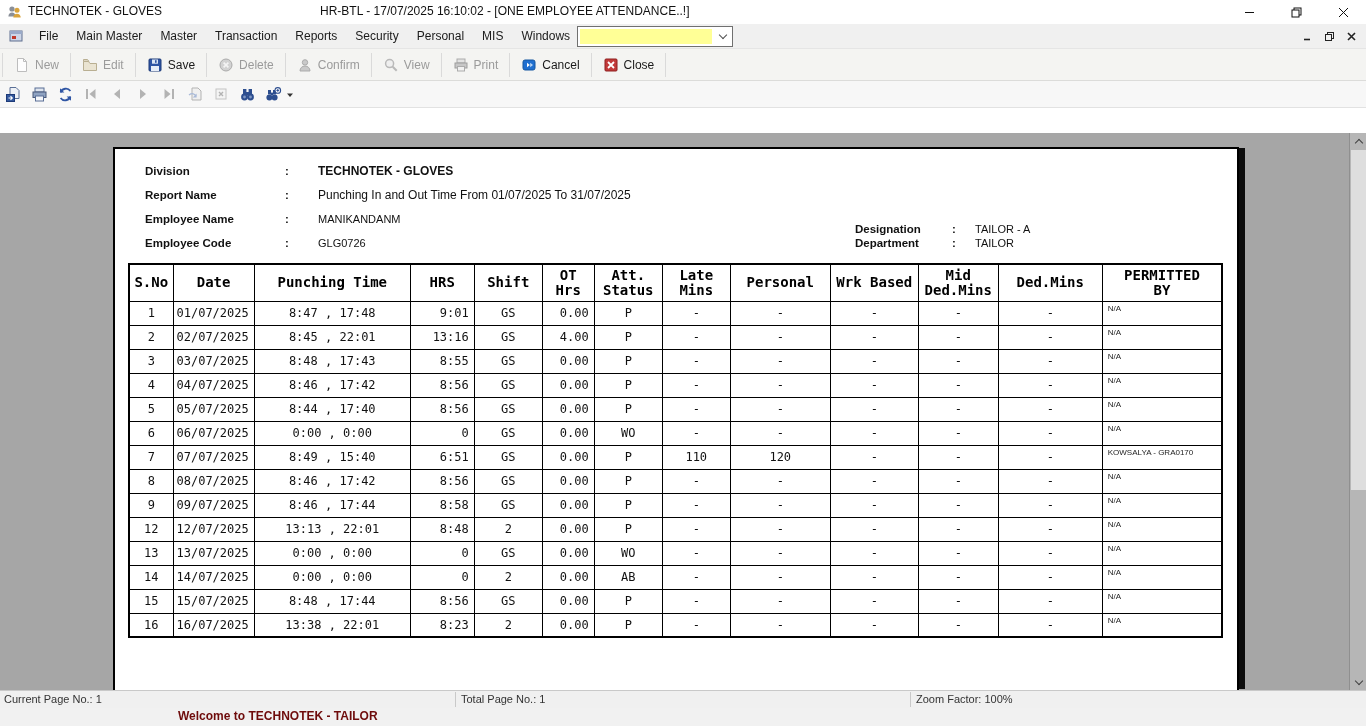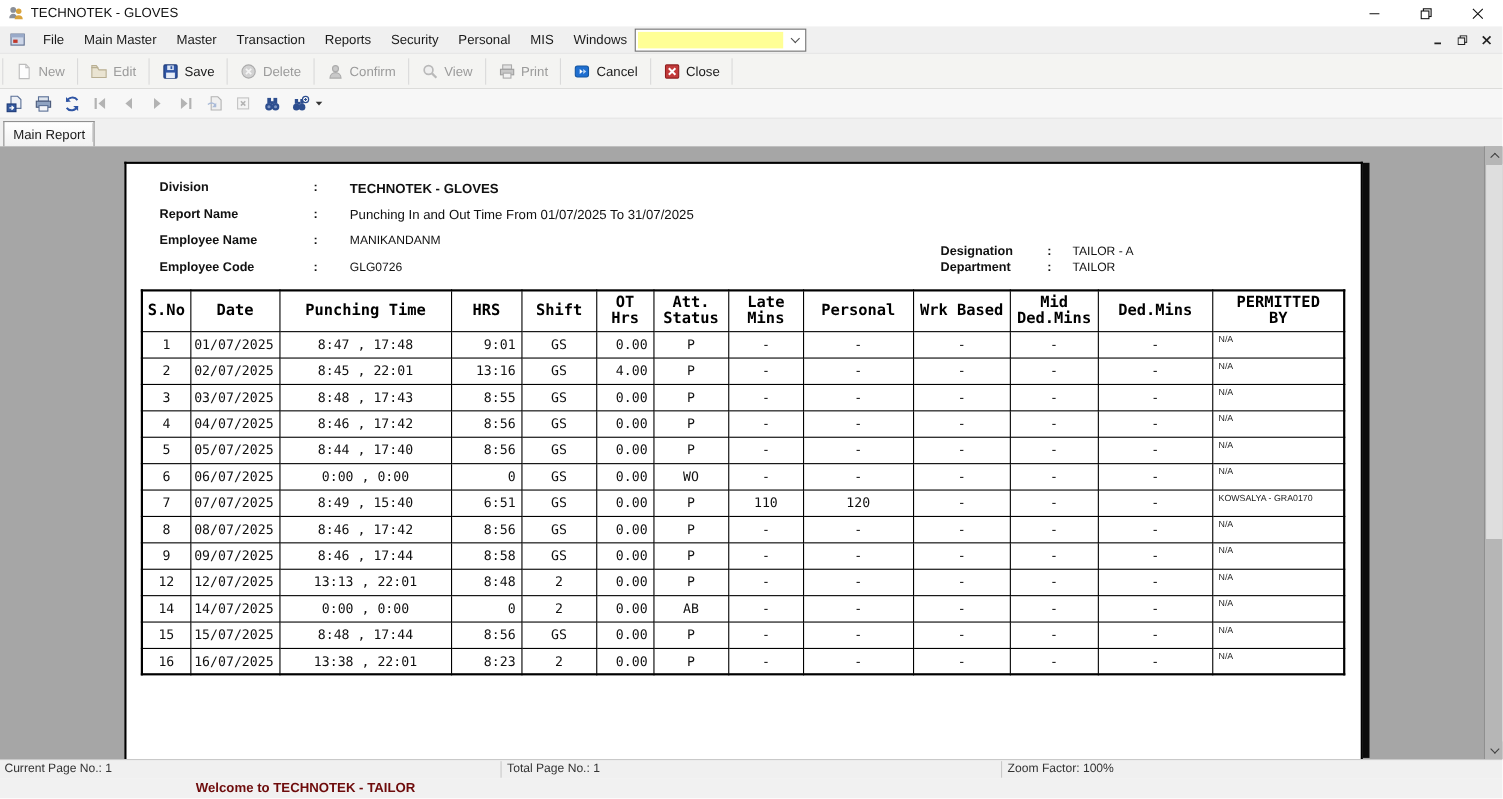--- a/index.html
+++ b/index.html
@@ -104,20 +104,21 @@
 <div id="win">
 
   <div id="titlebar" class="abs">
     <svg id="app-icon" class="abs" viewBox="0 0 17 17">
       <circle cx="6" cy="5" r="2.6" fill="#8a8f98"></circle>
       <path d="M2.4 12.5c0-2.5 1.7-4 3.6-4s3.6 1.5 3.6 4z" fill="#8a8f98"></path>
       <circle cx="11" cy="6.2" r="2.5" fill="#d9a33c"></circle>
       <path d="M7.3 13.5c0-2.3 1.6-3.7 3.7-3.7s3.7 1.4 3.7 3.7z" fill="#d9a33c"></path>
     </svg>
     <span id="title-left" class="abs">TECHNOTEK - GLOVES</span>
+    <span id="title-center" class="abs">HR-BTL - 17/07/2025 16:10:02 - [ONE EMPLOYEE ATTENDANCE..!]</span>
     <div class="win-btn abs" style="left:1227px">
       <svg width="11" height="11" viewBox="0 0 11 11">
           <path d="M1 5.5h9" stroke="#111" stroke-width="1"></path>
         </svg>
     </div>
     <div class="win-btn abs" style="left:1274px">
       <svg width="11" height="11" viewBox="0 0 11 11">
         <rect x="3" y="1" width="7" height="7" fill="none" stroke="#111"></rect>
         <rect x="1" y="3" width="7" height="7" fill="#fff" stroke="#111"></rect>
         </svg>
@@ -348,26 +349,20 @@
           <circle cx="9.6" cy="11.4" r="3" fill="#2d4e8f"></circle>
           <circle cx="12.8" cy="4.4" r="2.8" fill="#fff" stroke="#2d4e8f" stroke-width="1.1"></circle>
           <path d="M11.4 4.4h2.8M12.8 3v2.8" stroke="#2d4e8f" stroke-width="1"></path>
         </svg>
       </span>
       <span><svg width="8" height="8" viewBox="0 0 8 8">
           <path d="M1 2.5l3 3.5 3-3.5z" fill="#333"></path>
         </svg></span>
     </div>
 
-  <div id="tabrow" class="abs">
-    <div id="main-report-tab">
-      <span>Main Report</span>
-    </div>
-    <div id="tab-sep"></div>
-  </div>
 
   <div id="reportarea" class="abs">
     <div id="page">
 
       <div class="fld" style="left:30px; top:14px;">
         <span class="fld-label">Division</span>
         <span class="fld-colon" style="left:140px">:</span>
         <span class="fld-value" style="left:173px; font-weight:bold; font-size:12px;">TECHNOTEK - GLOVES</span>
       </div>
       <div class="fld" style="left:30px; top:38px;">
@@ -578,20 +573,35 @@
               <td class="al-r">0.00</td>
               <td class="al-c">P</td>
               <td class="al-c">-</td>
               <td class="al-c">-</td>
               <td class="al-c">-</td>
               <td class="al-c">-</td>
               <td class="al-c">-</td>
               <td class="perm">N/A</td>
             </tr>
             <tr>
+              <td class="al-c">13</td>
+              <td class="al-l">13/07/2025</td>
+              <td class="al-c">0:00 , 0:00</td>
+              <td class="al-r">0</td>
+              <td class="al-c">GS</td>
+              <td class="al-r">0.00</td>
+              <td class="al-c">WO</td>
+              <td class="al-c">-</td>
+              <td class="al-c">-</td>
+              <td class="al-c">-</td>
+              <td class="al-c">-</td>
+              <td class="al-c">-</td>
+              <td class="perm">N/A</td>
+            </tr>
+            <tr>
               <td class="al-c">14</td>
               <td class="al-l">14/07/2025</td>
               <td class="al-c">0:00 , 0:00</td>
               <td class="al-r">0</td>
               <td class="al-c">2</td>
               <td class="al-r">0.00</td>
               <td class="al-c">AB</td>
               <td class="al-c">-</td>
               <td class="al-c">-</td>
               <td class="al-c">-</td>

